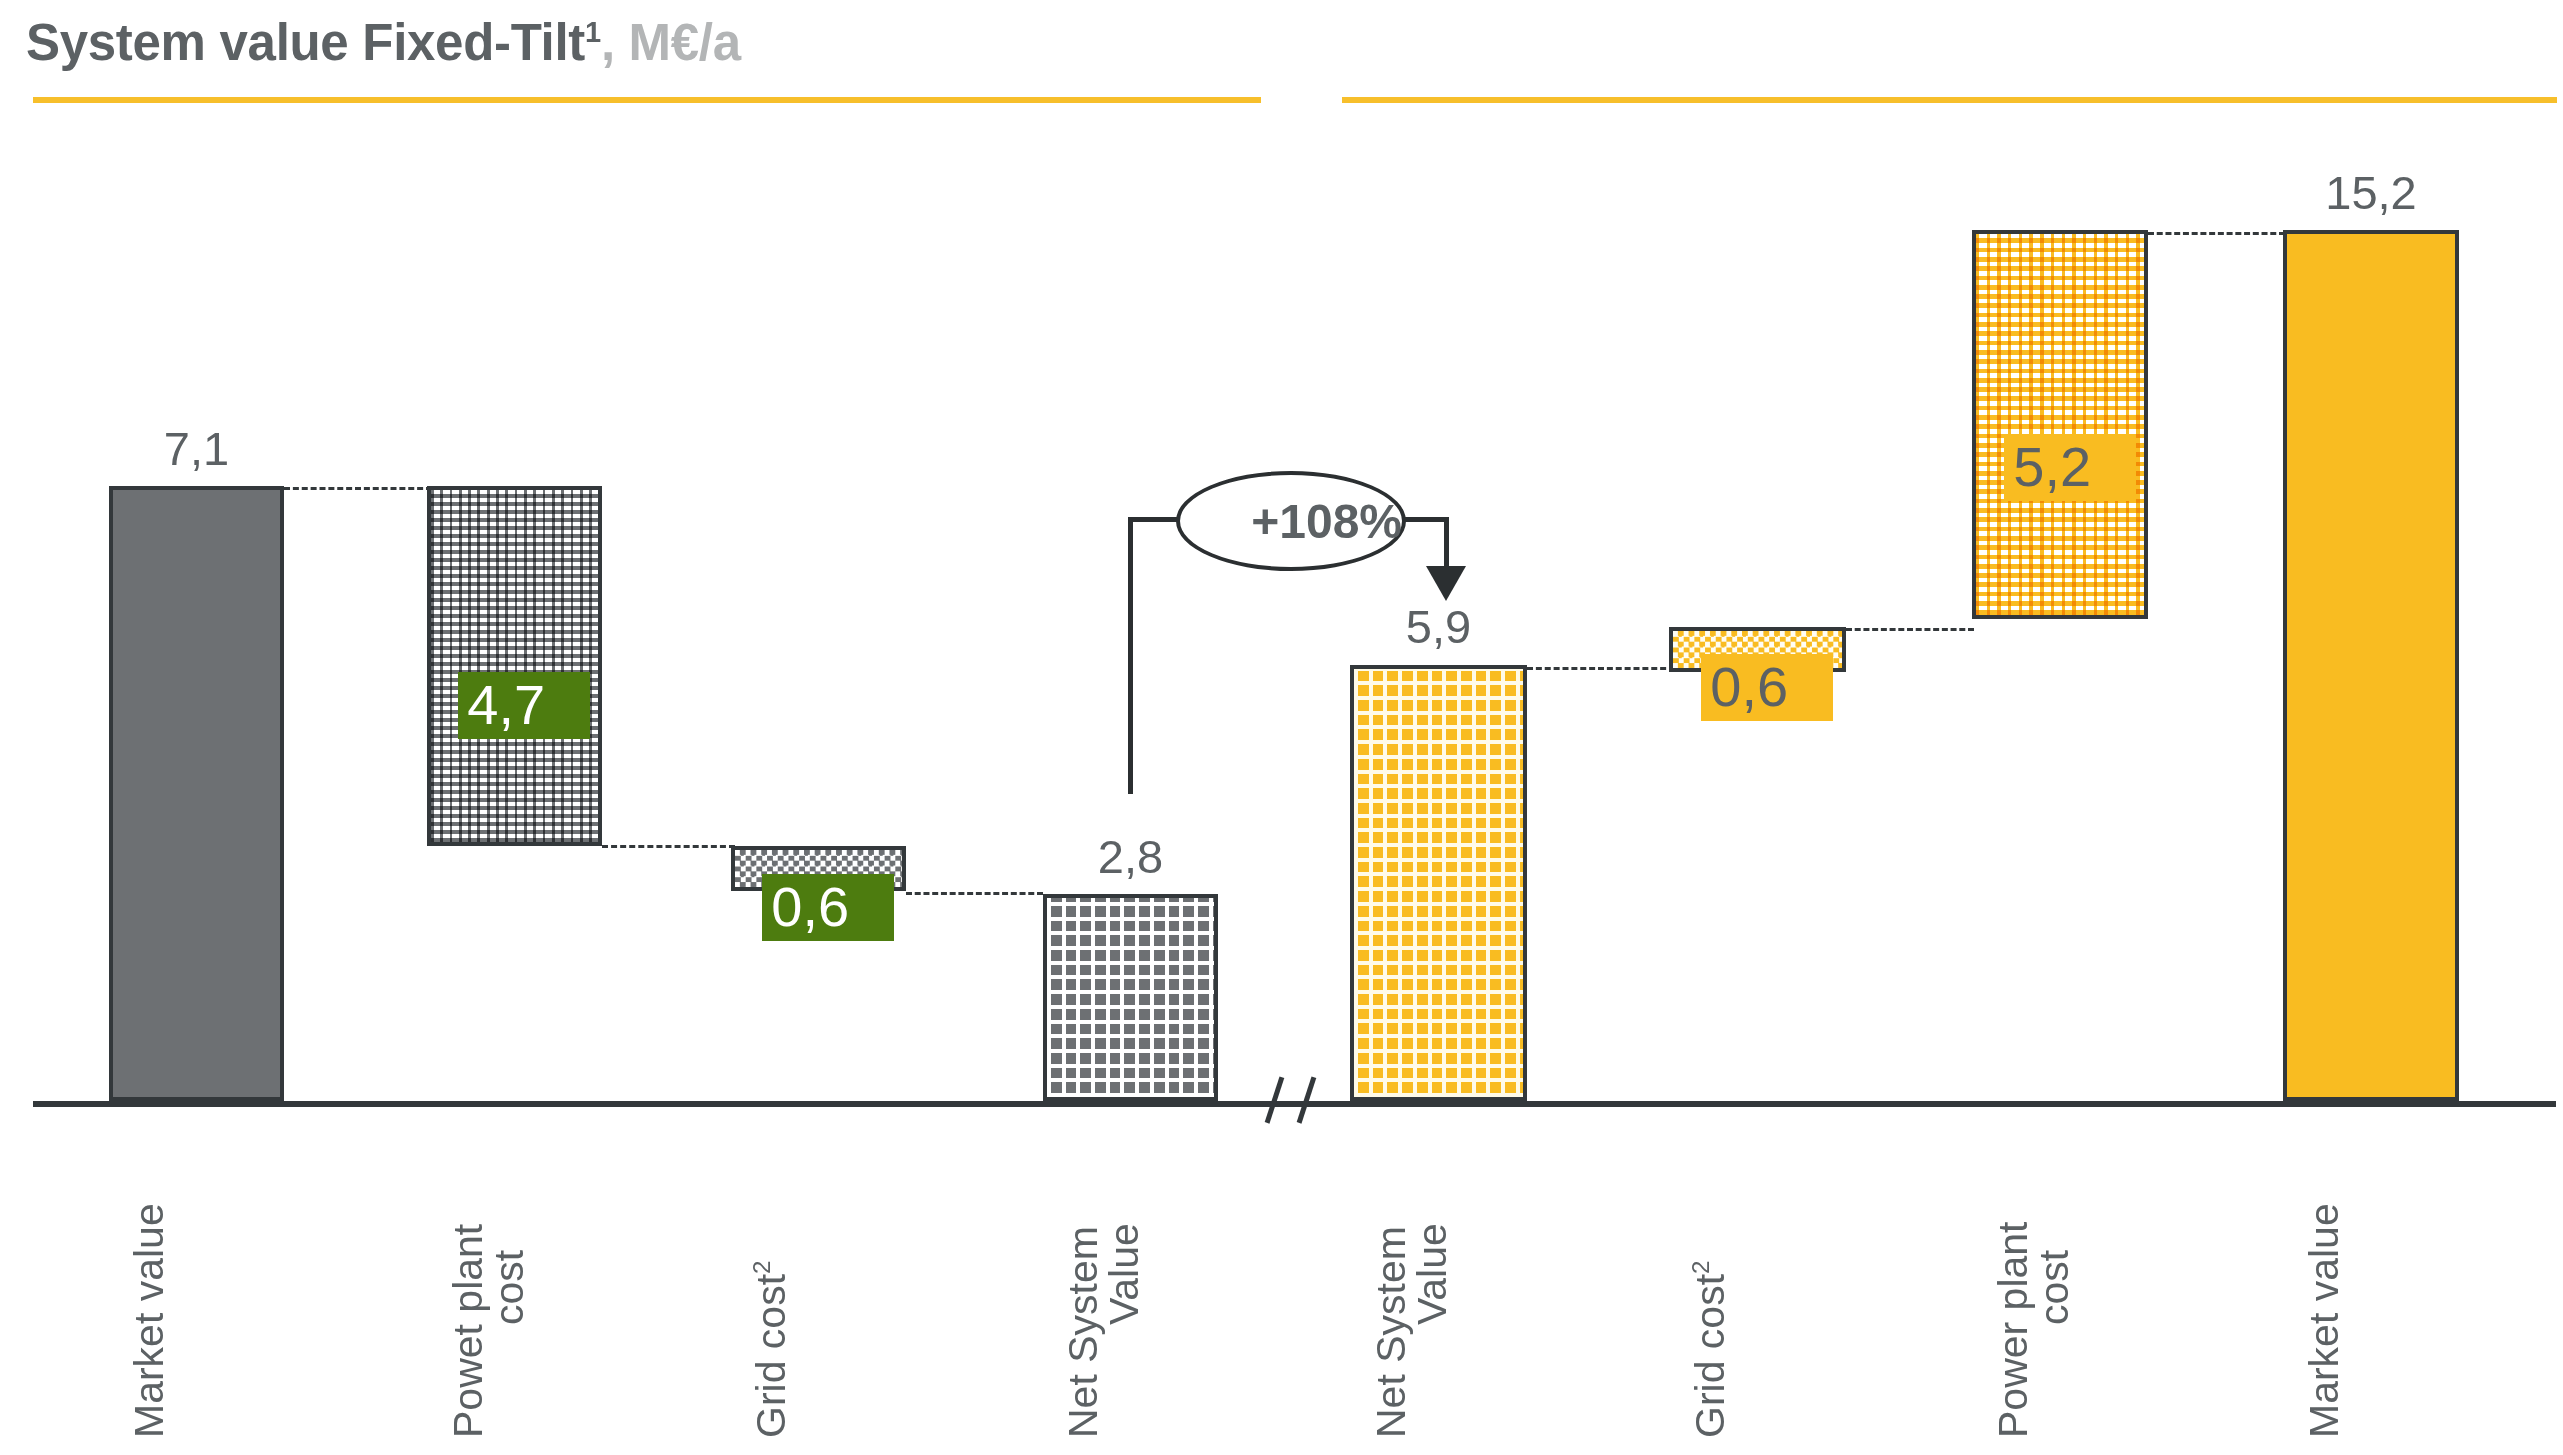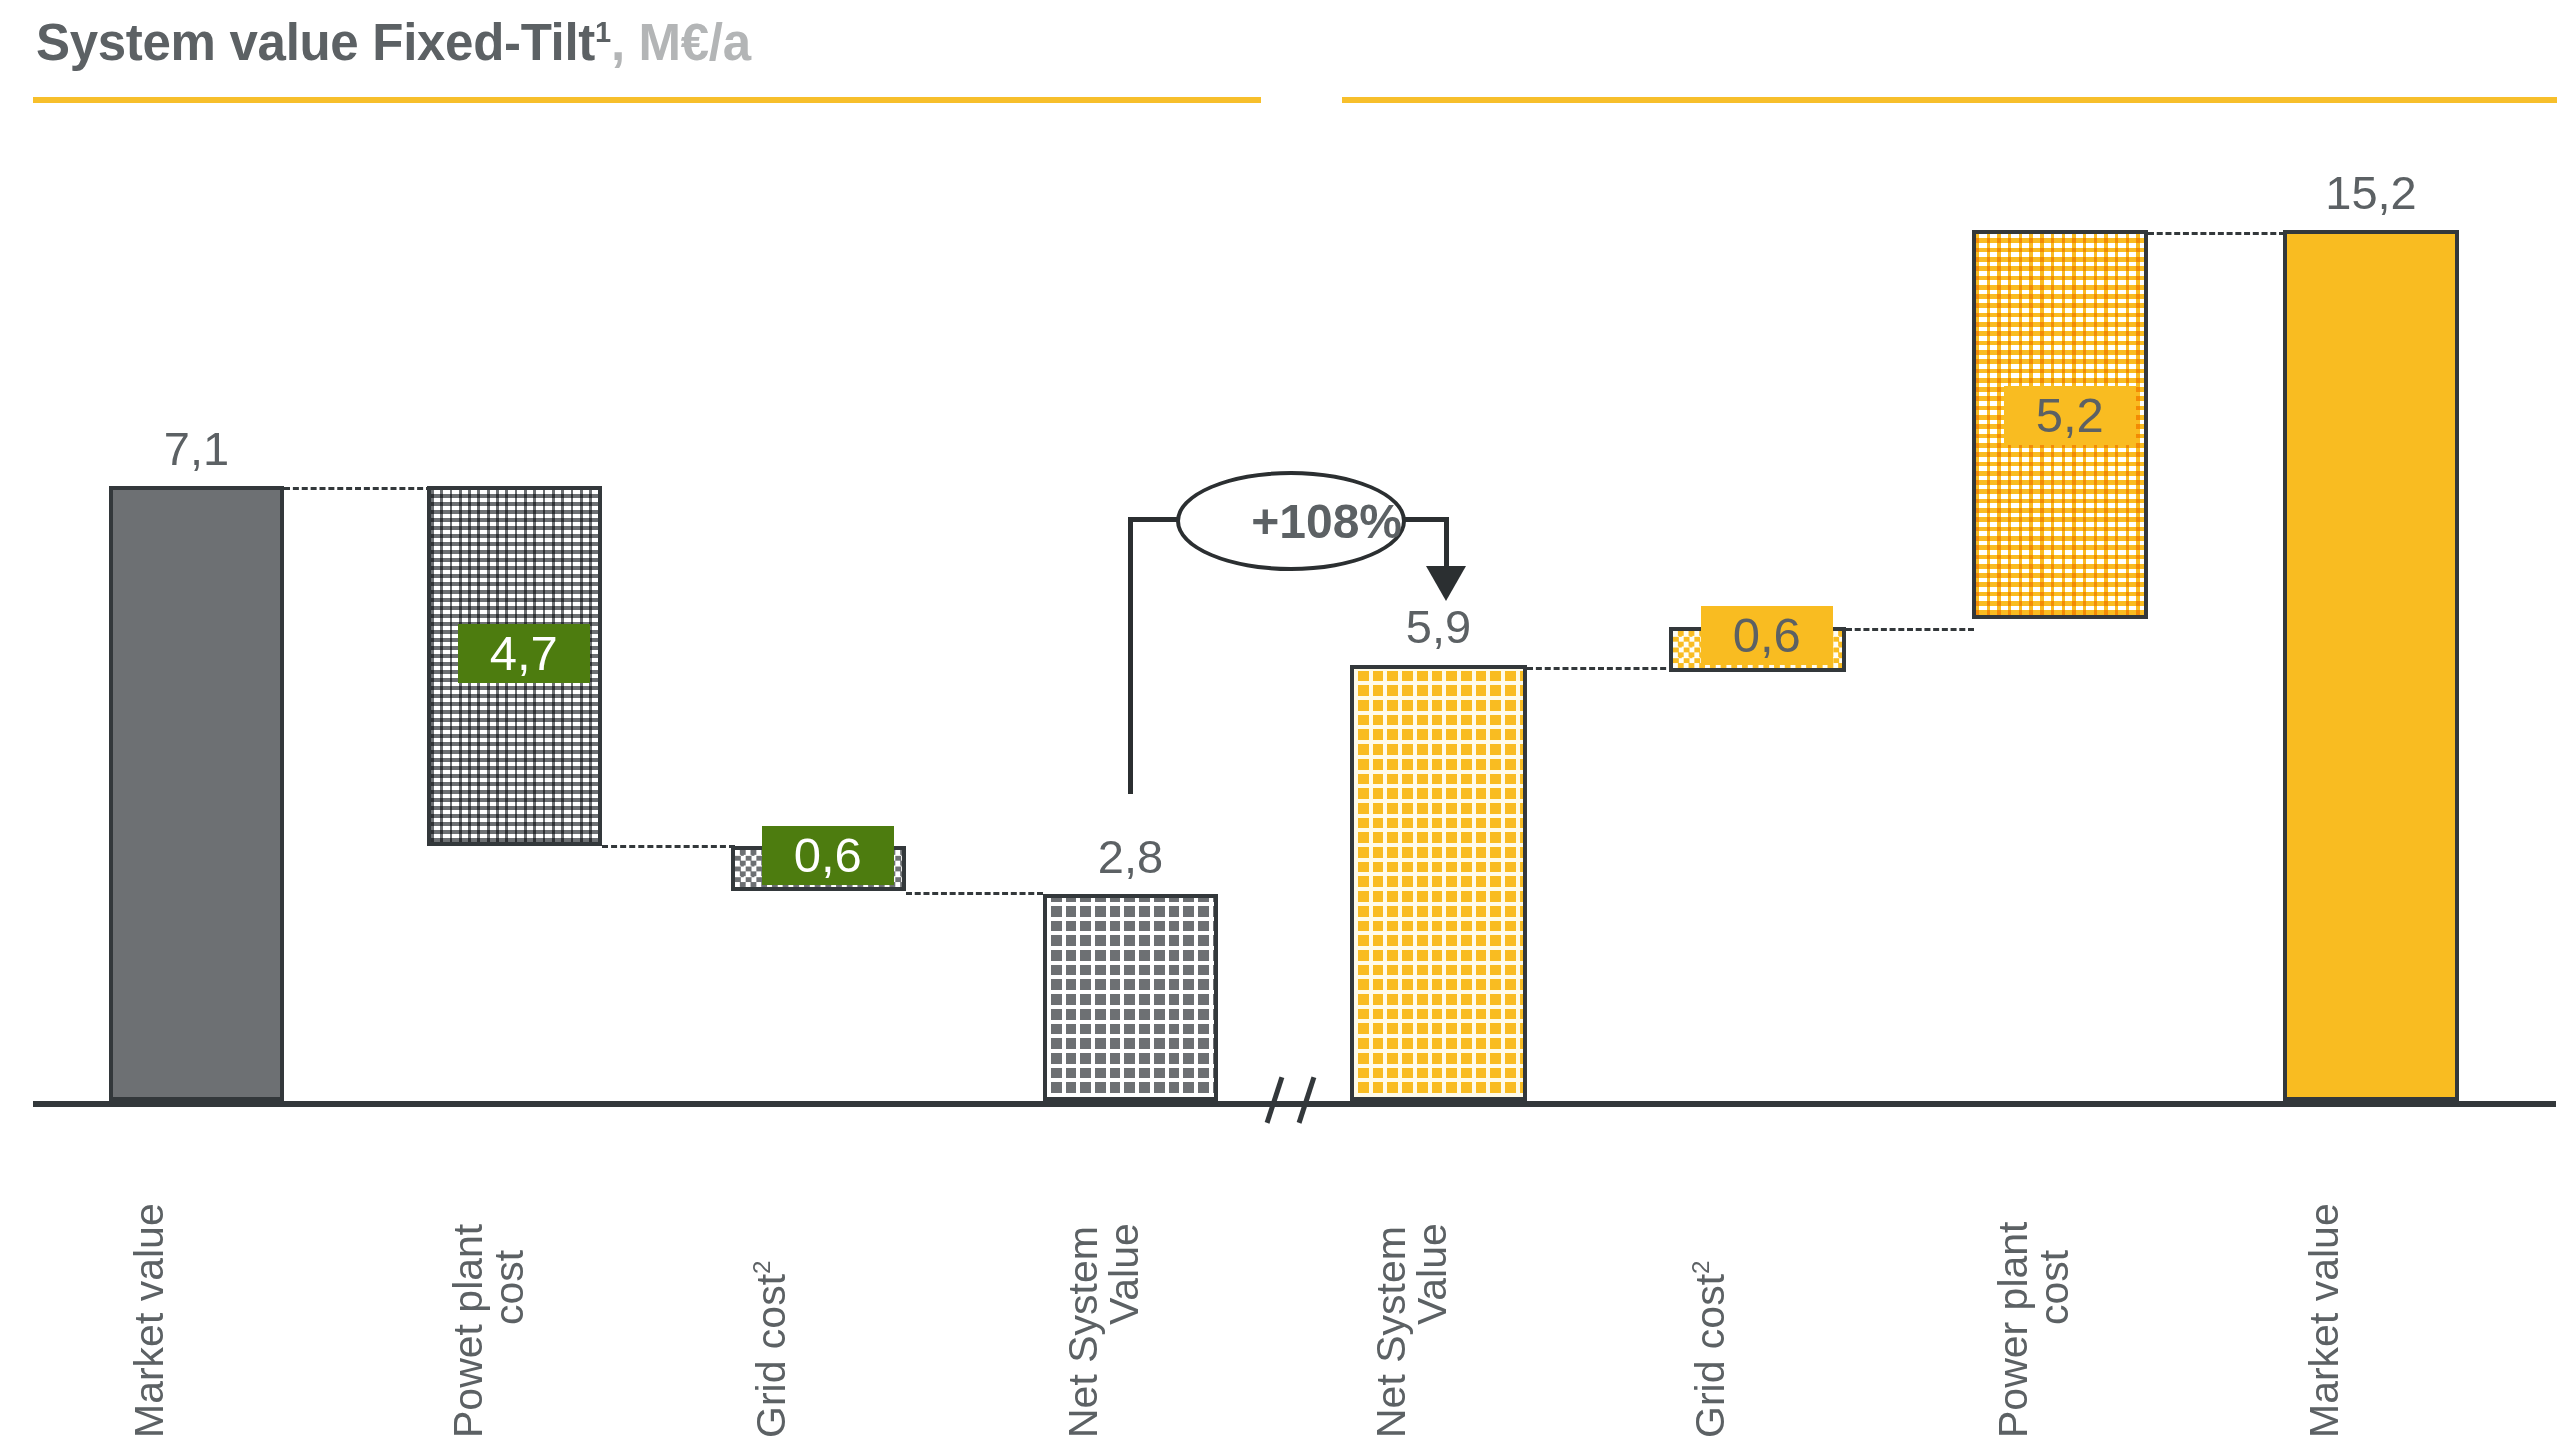--- a/index.html
+++ b/index.html
@@ -104,25 +104,25 @@
   
   .vlabel-out{
     position:absolute;
     font-size:47px;
     color:#5c6164;
     text-align:center;
     white-space:nowrap;
   }
   .vlabel-in{
     position:absolute;
-    font-size:49px;
-    text-align:center;
+    font-size:56px;
     white-space:nowrap;
     padding:4px 9.3px;
     line-height:1.05;
+    margin-top:48px;
   }
   .vlabel-in.on-grey{background:#4d7c0f;color:#ffffff;}
   .vlabel-in.on-yellow{background:#f9bc21;color:#5c6164;}
 
   
   .catwrap{
     position:absolute;
     width:347px;
     height:0;
     transform-origin:0 0;
@@ -158,21 +158,21 @@
     border-left:20px solid transparent;
     border-right:20px solid transparent;
     border-top:35px solid #2b2f31;
   }
 </style>
 </head>
 <body>
 
 <div class="stage">
 
-  <div class="title" style="left:36px;top:13.3px;">
+  <div class="title" style="left:26px;top:13.3px;">
     <span>System value Fixed-Tilt</span><sup>1</sup><span class="unit">, M€/a</span>
   </div>
   <div class="rule" style="left:33px;top:97px;width:1228px;"></div>
 
   <div class="rule" style="left:1342px;top:97px;width:1215px;"></div>
 
   <div class="axis" style="left:33px;top:1101px;width:2523px;"></div>
   <div class="axisbreak" style="left:1265px;top:1076px;width:73px;height:60px;">
     <span style="left:6.7px;top:0;"></span>
     <span style="left:39px;top:0;"></span>

